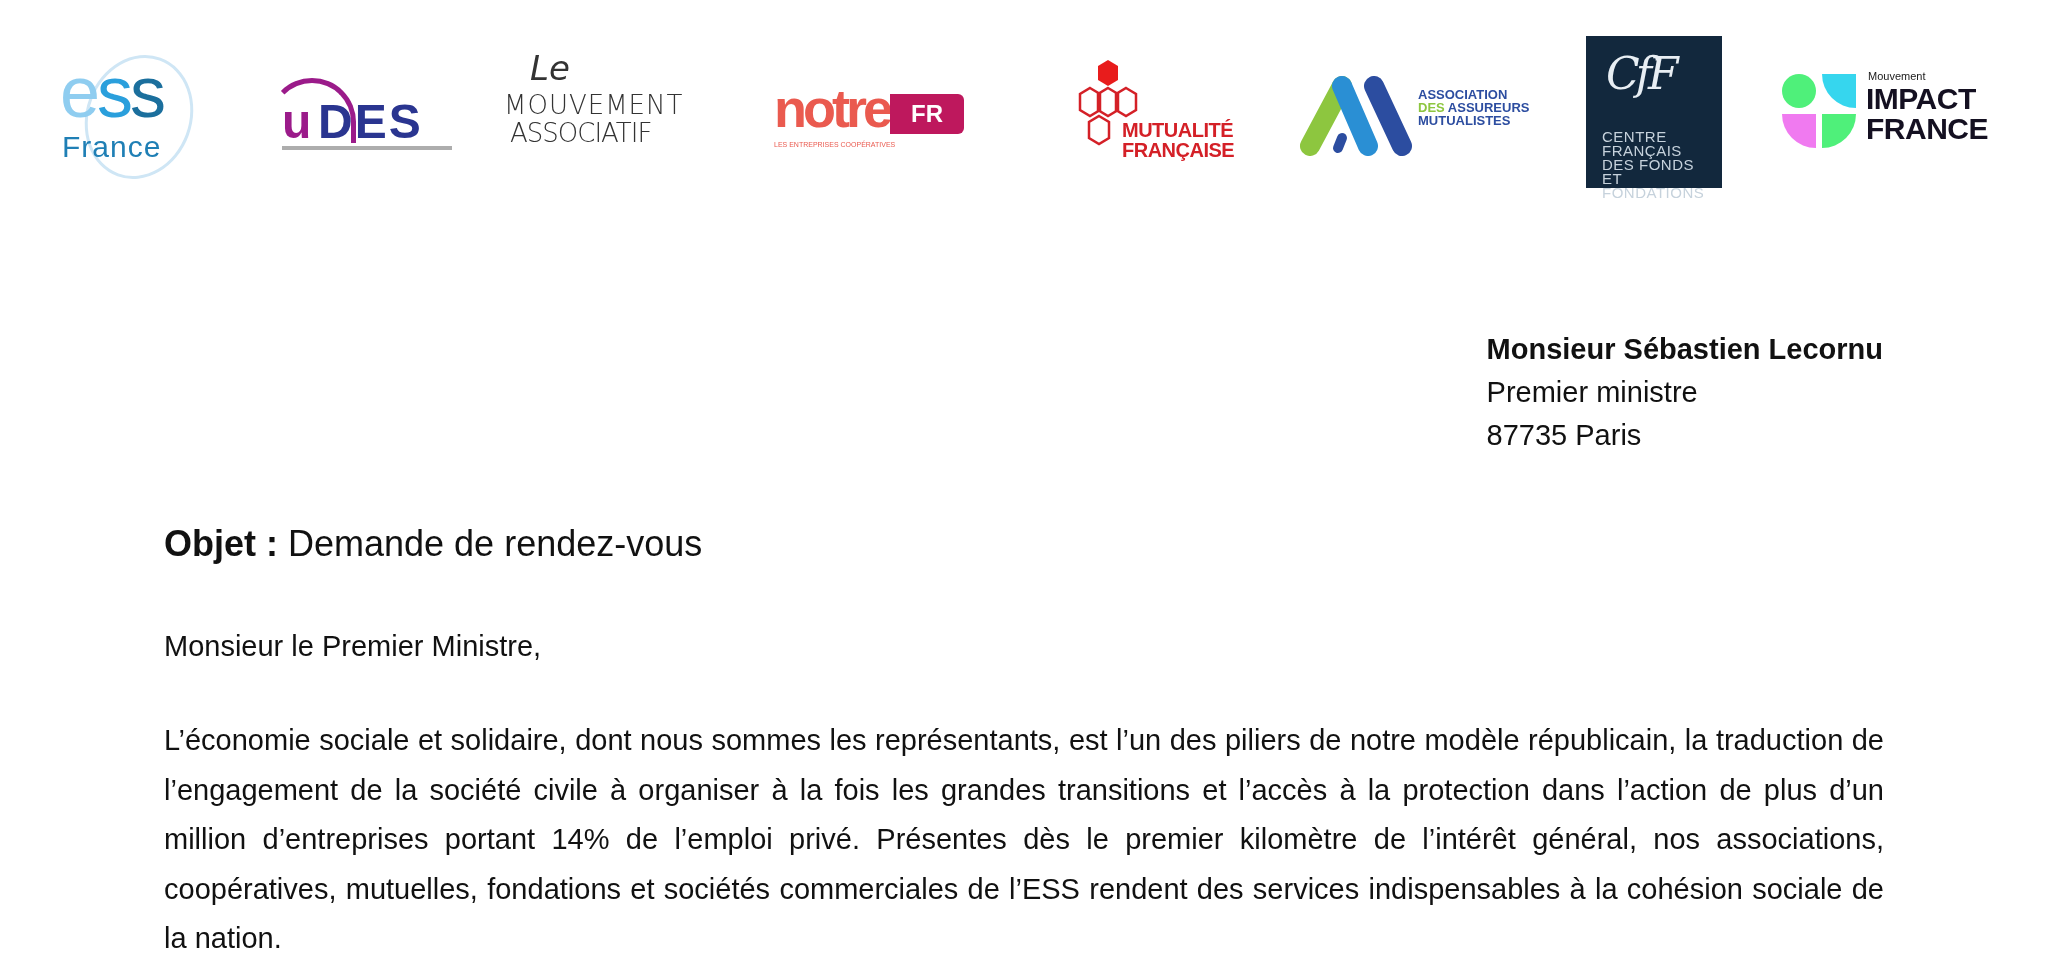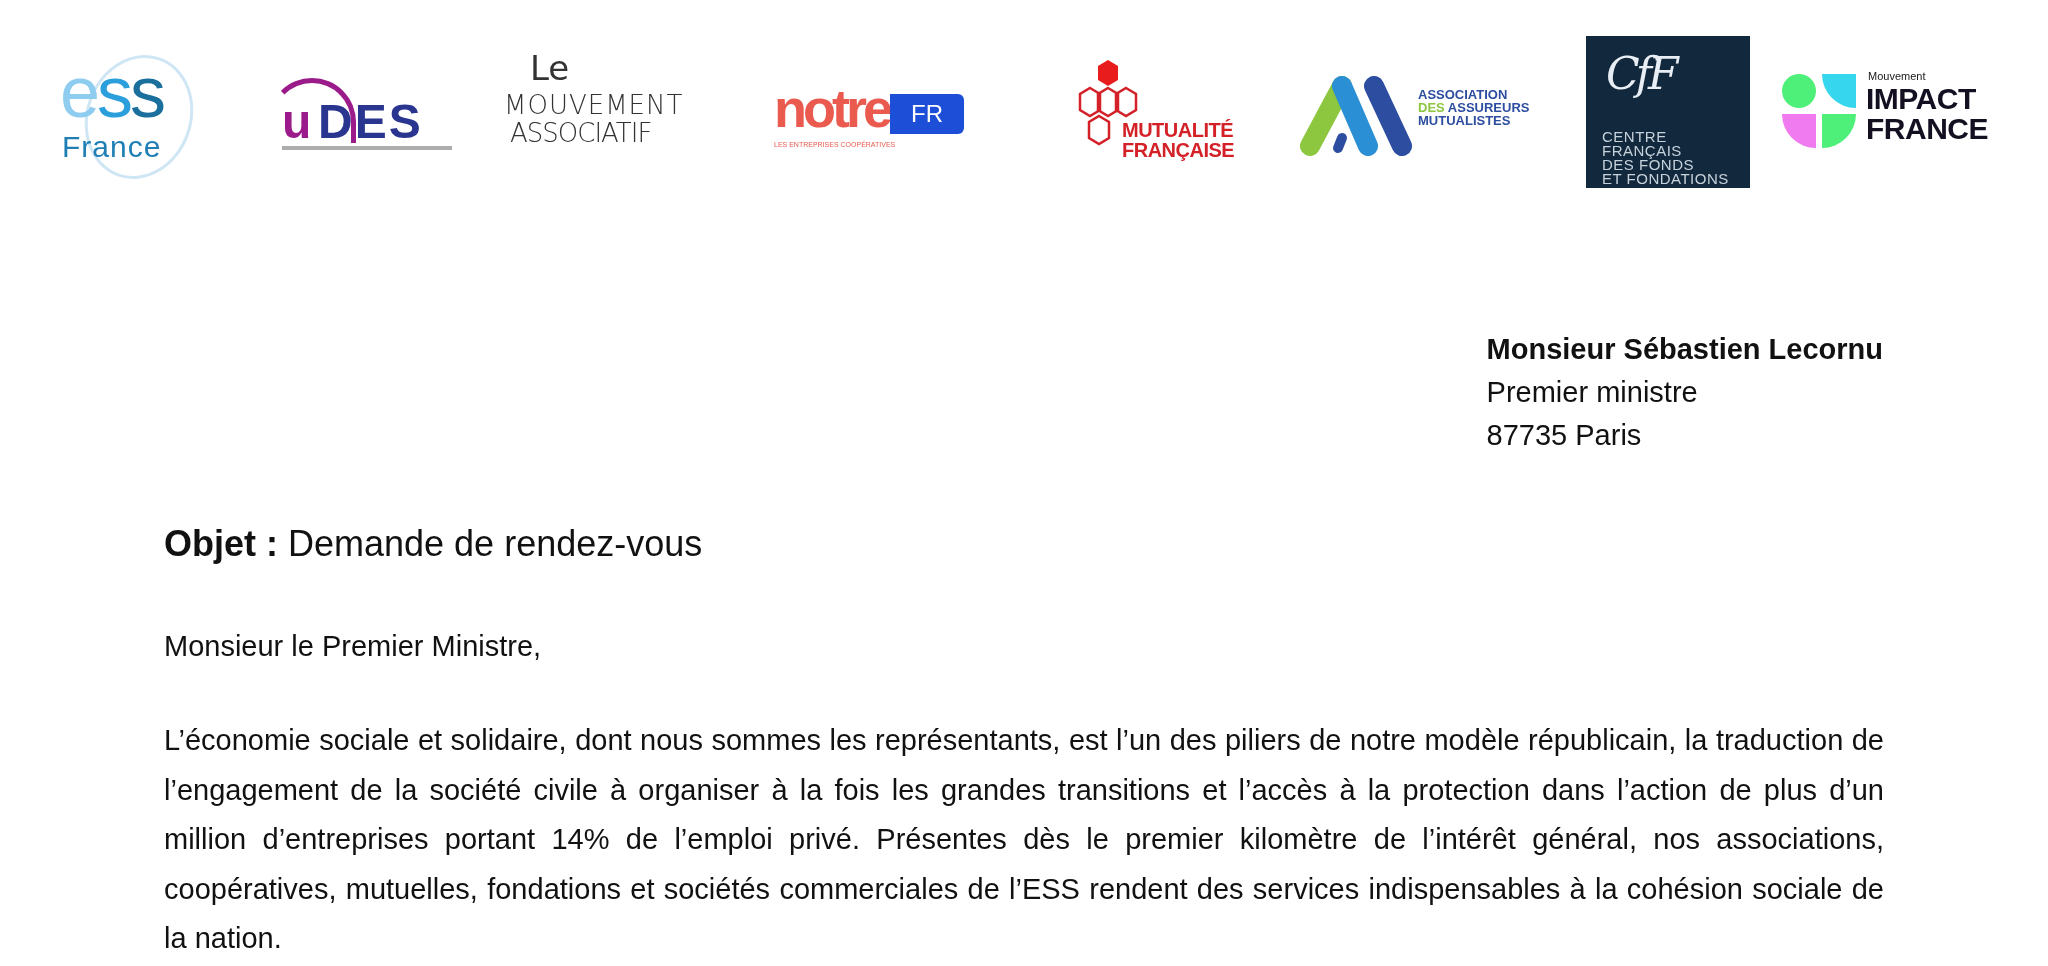--- a/index.html
+++ b/index.html
@@ -39,32 +39,32 @@
     .logo-udes .des {
       position: absolute; left: 56px; top: 24px; font-size: 48px; font-weight: bold;
       color: #2a3590; line-height: 48px; letter-spacing: 2px;
     }
     .logo-udes .tag {
       position: absolute; left: 20px; top: 72px; width: 170px; height: 4px; background: #777;
       opacity: .6;
     }
     
     .logo-ma { left: 500px; top: 52px; width: 180px; height: 100px; font-family: "DejaVu Sans", sans-serif; color: #333; }
-    .logo-ma .le { position: absolute; left: 30px; top: -4px; font-size: 34px; }
+    .logo-ma .le { position: absolute; left: 30px; top: -4px; font-size: 34px; font-style: italic; }
     .logo-ma .mv { position: absolute; left: 4px; top: 38px; font-size: 26px; letter-spacing: 1px; font-weight: 300; }
     .logo-ma .as { position: absolute; left: 10px; top: 66px; font-size: 26px; letter-spacing: -1px; font-weight: 300; }
     
     .logo-coop { left: 774px; top: 88px; width: 190px; height: 76px; }
     .logo-coop .coop {
       position: absolute; left: 0; top: -10px; font-size: 54px; font-weight: bold; color: #ea5a4f;
       letter-spacing: -4px; line-height: 60px;
     }
     .logo-coop .fr {
-      position: absolute; left: 116px; top: 6px; width: 74px; height: 40px; background: #1d4ed8;
-      border-radius: 0 6px 6px 0; color: #fff; font-weight: normal; font-size: 24px;
+      position: absolute; left: 116px; top: 6px; width: 74px; height: 40px; background: #be185d;
+      border-radius: 0 6px 6px 0; color: #fff; font-weight: bold; font-size: 24px;
       line-height: 40px; text-align: center;
     }
     .logo-coop .tag {
       position: absolute; left: 0; top: 52px; font-size: 7px; color: #ea5a4f; line-height: 9px;
     }
     
     .logo-mf { left: 1078px; top: 58px; width: 160px; height: 110px; }
     .logo-mf .hexes { position: absolute; left: 0; top: 0; }
     .logo-mf .t {
       position: absolute; left: 44px; top: 62px; font-weight: bold; color: #d42027; font-size: 20px;
@@ -72,21 +72,21 @@
     }
     
     .logo-aam { left: 1298px; top: 76px; width: 250px; height: 80px; }
     .logo-aam .txt {
       position: absolute; left: 120px; top: 12px; font-weight: bold; font-size: 13px; line-height: 13px;
       color: #2c4da0;
     }
     .logo-aam .txt .g { color: #8dc63f; }
     
     .logo-cff {
-      left: 1586px; top: 36px; width: 136px; height: 152px; background: #12283d; color: #dfe7ee; padding-left: 28px;
+      left: 1586px; top: 36px; width: 136px; height: 152px; background: #12283d; color: #dfe7ee;
     }
     .logo-cff .mark {
       position: absolute; left: 20px; top: 12px; font-family: "DejaVu Serif", serif; font-style: italic;
       font-size: 44px; color: #e8eef3; letter-spacing: -4px;
     }
     .logo-cff .sub {
       position: absolute; left: 16px; top: 94px; font-size: 15px; line-height: 14px; letter-spacing: .5px;
       color: #c6d2dc;
     }
     

